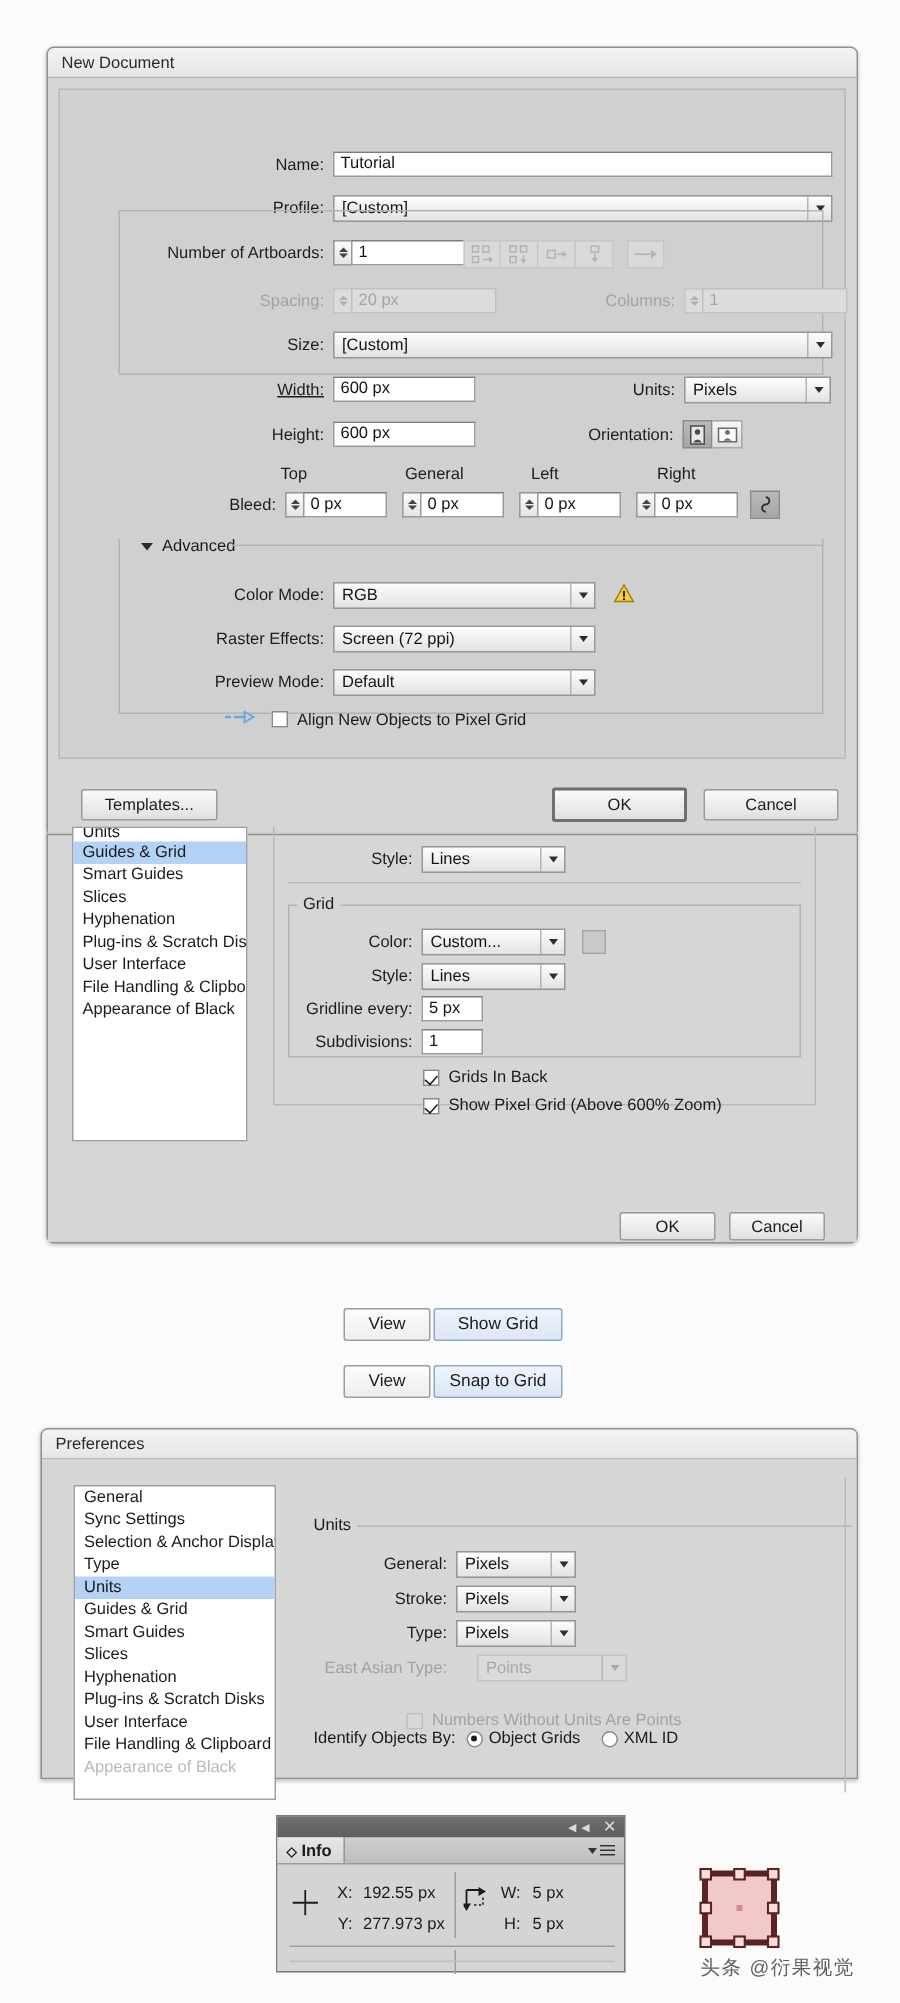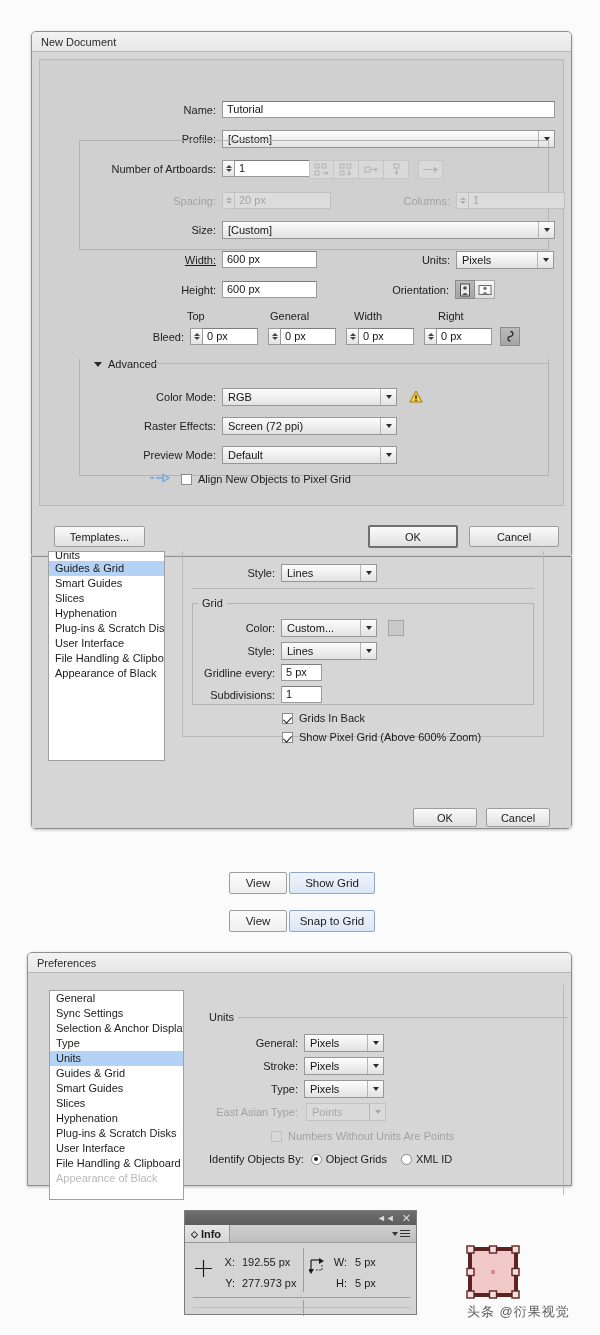--- a/index.html
+++ b/index.html
@@ -318,21 +318,21 @@
         <svg width="14" height="12" viewBox="0 0 14 12">
             <rect x="1" y="1.5" width="12" height="9" fill="#fafafa" stroke="#6a6a6a"></rect>
             <circle cx="7" cy="4.3" r="1.6" fill="#6a6a6a"></circle>
             <path d="M4.3 9.8 q2.7-3.4 5.4 0z" fill="#6a6a6a"></path>
           </svg>
       </div>
     </div>
 
     <div class="abs" style="left:155px; top:258px; font-size:11px;">Top</div>
     <div class="abs" style="left:238px; top:258px; font-size:11px;">General</div>
-    <div class="abs" style="left:322px; top:258px; font-size:11px;">Width</div>
+    <div class="abs" style="left:322px; top:258px; font-size:11px;">Left</div>
     <div class="abs" style="left:406px; top:258px; font-size:11px;">Right</div>
 
     <div class="abs row" style="left:120px; top:275px;">
       <div class="lbl" style="width:32px;">Bleed:</div>
       <div class="spinner" style="margin-left:6px;">
         <div class="spin-btns" style="height:17px;">
             <i class="tri-up"></i>
             <i class="tri-dn"></i>
           </div>
         <div class="txtfield" style="width:56px;">0 px</div>
@@ -562,29 +562,29 @@
       <div class="combo" style="margin-left:6px; width:80px;">
         <span>Pixels</span>
         <span class="arrowbox">
             <i class="caret"></i>
           </span>
       </div>
     </div>
 
     <div class="abs row" style="left:165px; top:130px;">
       <div class="lbl dim" style="width:105px;">East Asian Type:</div>
-      <div class="combo dim" style="margin-left:8px; width:80px;">
+      <div class="combo dim" style="margin-left:20px; width:100px;">
         <span>Points</span>
         <span class="arrowbox">
             <i class="caret"></i>
           </span>
       </div>
     </div>
 
-    <div class="abs row" style="left:243px; top:157px;align-items:center;">
+    <div class="abs row" style="left:243px; top:168px;align-items:center;">
       <span class="chk dim"></span>
       <span class="lbl dim" style="margin-left:6px;">Numbers Without Units Are Points</span>
     </div>
 
     <div class="abs row" style="left:181px; top:180px;">
       <span>Identify Objects By:</span>
       <span class="radio on" style="margin-left:7px;"></span>
       <span style="margin-left:4px;">Object Grids</span>
       <span class="radio" style="margin-left:14px;"></span>
       <span style="margin-left:4px;">XML ID</span>

